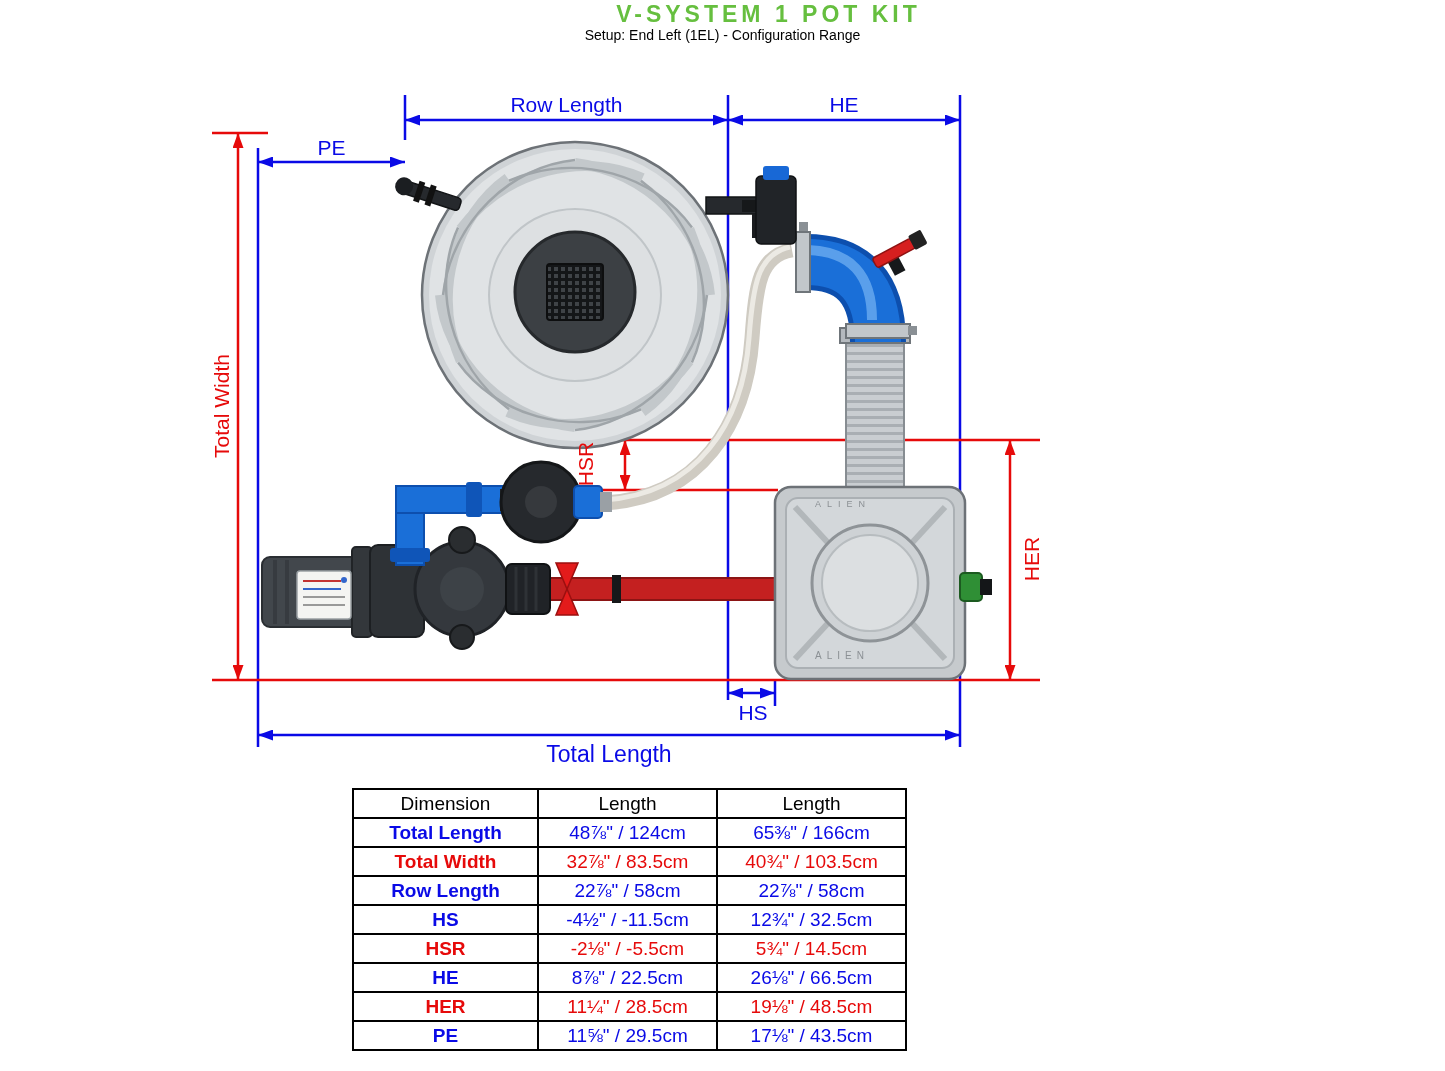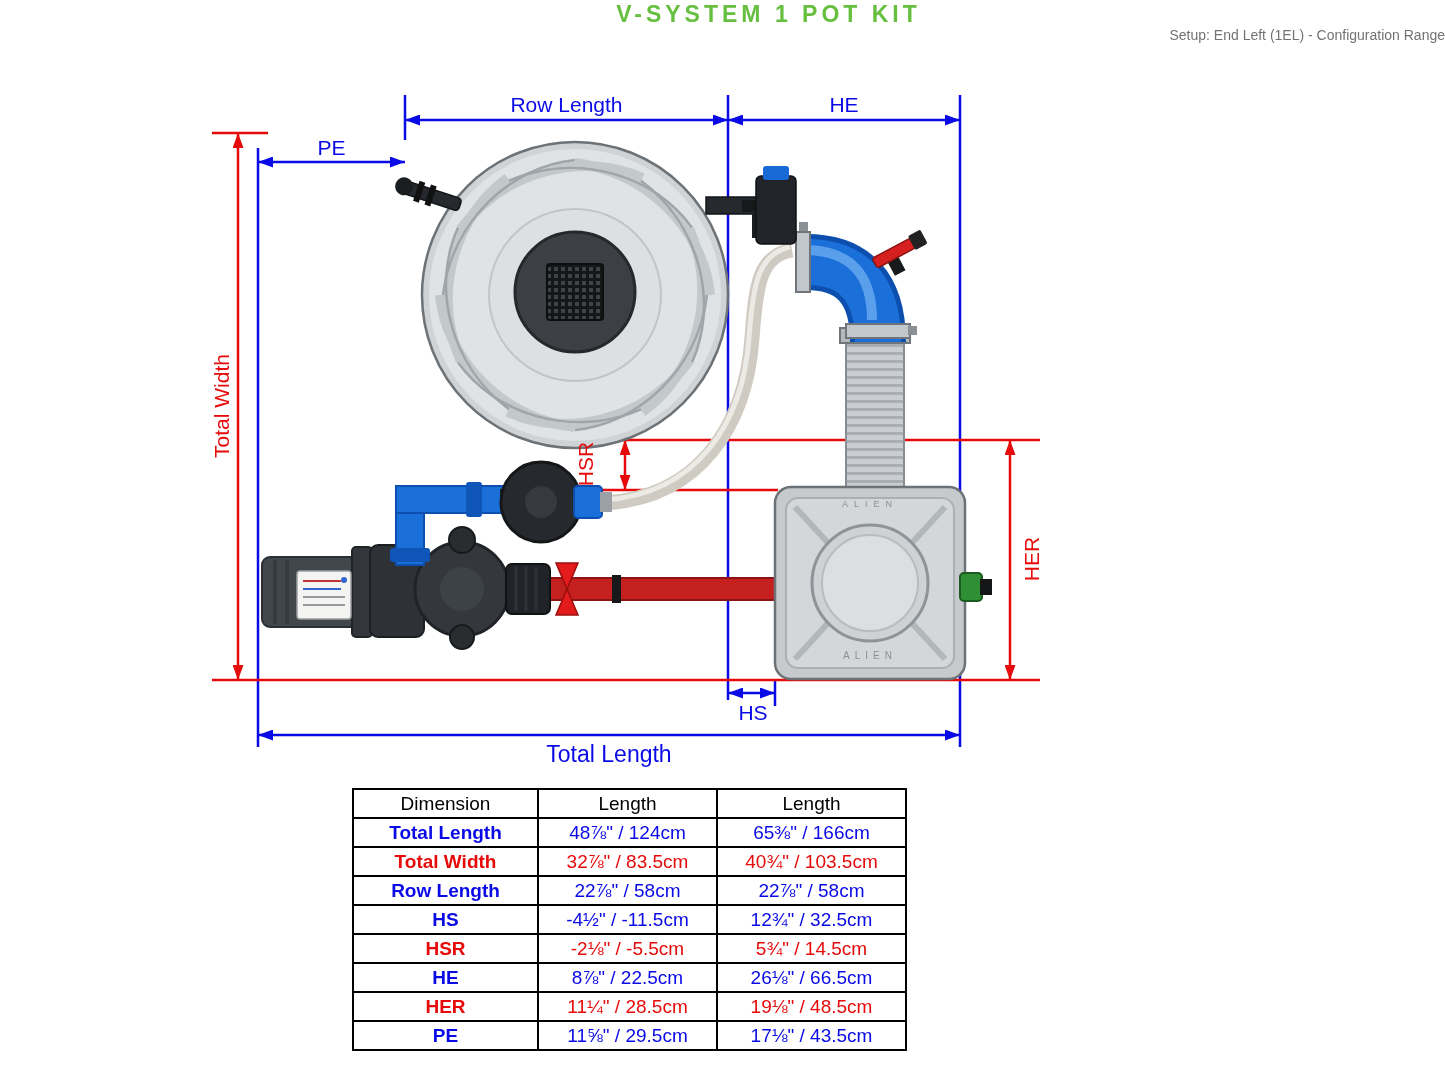--- a/index.html
+++ b/index.html
@@ -2,30 +2,30 @@
 <html><head>
 <meta charset="utf-8">
 <style>
   html,body{margin:0;padding:0;background:#fff;}
   .stage{position:relative;width:1445px;height:1071px;background:#fff;overflow:hidden;
          font-family:"Liberation Sans",sans-serif;}
   svg.canvas{position:absolute;left:0;top:0;}
 
   .title{position:absolute;top:1px;left:0;width:100%;text-align:center;
          font-size:23px;font-weight:bold;letter-spacing:4px;color:#66BF3F;margin-left:46px;}
-  .subtitle{position:absolute;top:27px;left:0;width:100%;text-align:right;
-            font-size:14px;color:#737373;}
+  .subtitle{position:absolute;top:27px;left:0;width:100%;text-align:center;
+            font-size:14px;color:#000000;}
 
   .lbl{position:absolute;font-size:21px;text-align:center;}
   .lbl.blue{color:#0A0AE6;}
   .lbl.red{color:#E60A0A;}
   .rot{transform:rotate(-90deg);}
   .big{font-size:23px;}
 
-  .brand{position:absolute;color:#8b9094;text-align:center;}
+  .brand{position:absolute;color:#8b9094;}
   .brand.top{left:815px;top:499px;width:110px;font-size:9px;letter-spacing:6px;}
   .brand.bottom{left:815px;top:650px;width:110px;font-size:10px;letter-spacing:5px;}
 
   .dim-table{position:absolute;left:352px;top:788px;border-collapse:collapse;background:#fff;}
   .dim-table th,.dim-table td{border:2px solid #000;text-align:center;
         font-size:19px;padding:1px 4px;height:25px;}
   .dim-table thead th{color:#000;font-weight:normal;}
   .dim-table td.dim{font-weight:bold;}
   tr.c-blue td{color:#0A0AE6;}
   tr.c-red td{color:#E60A0A;}

